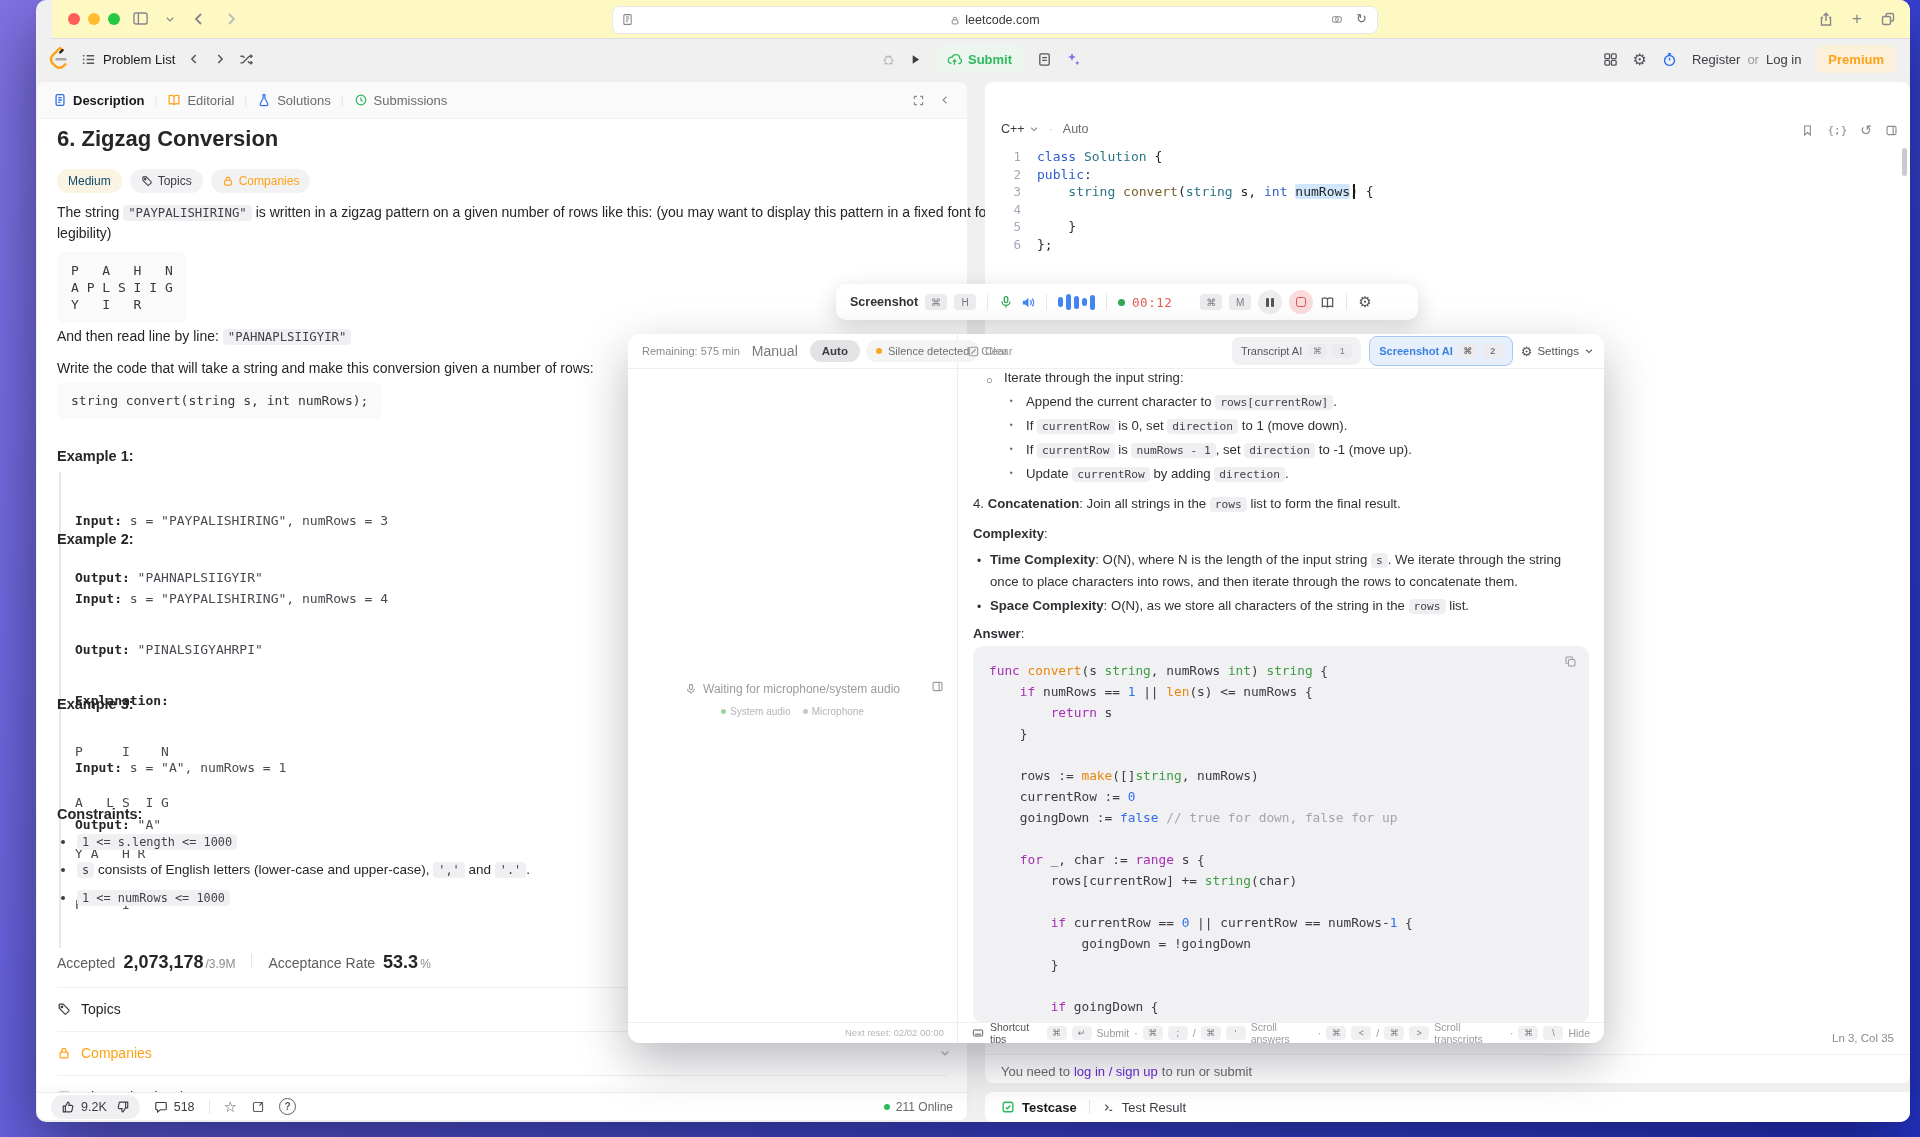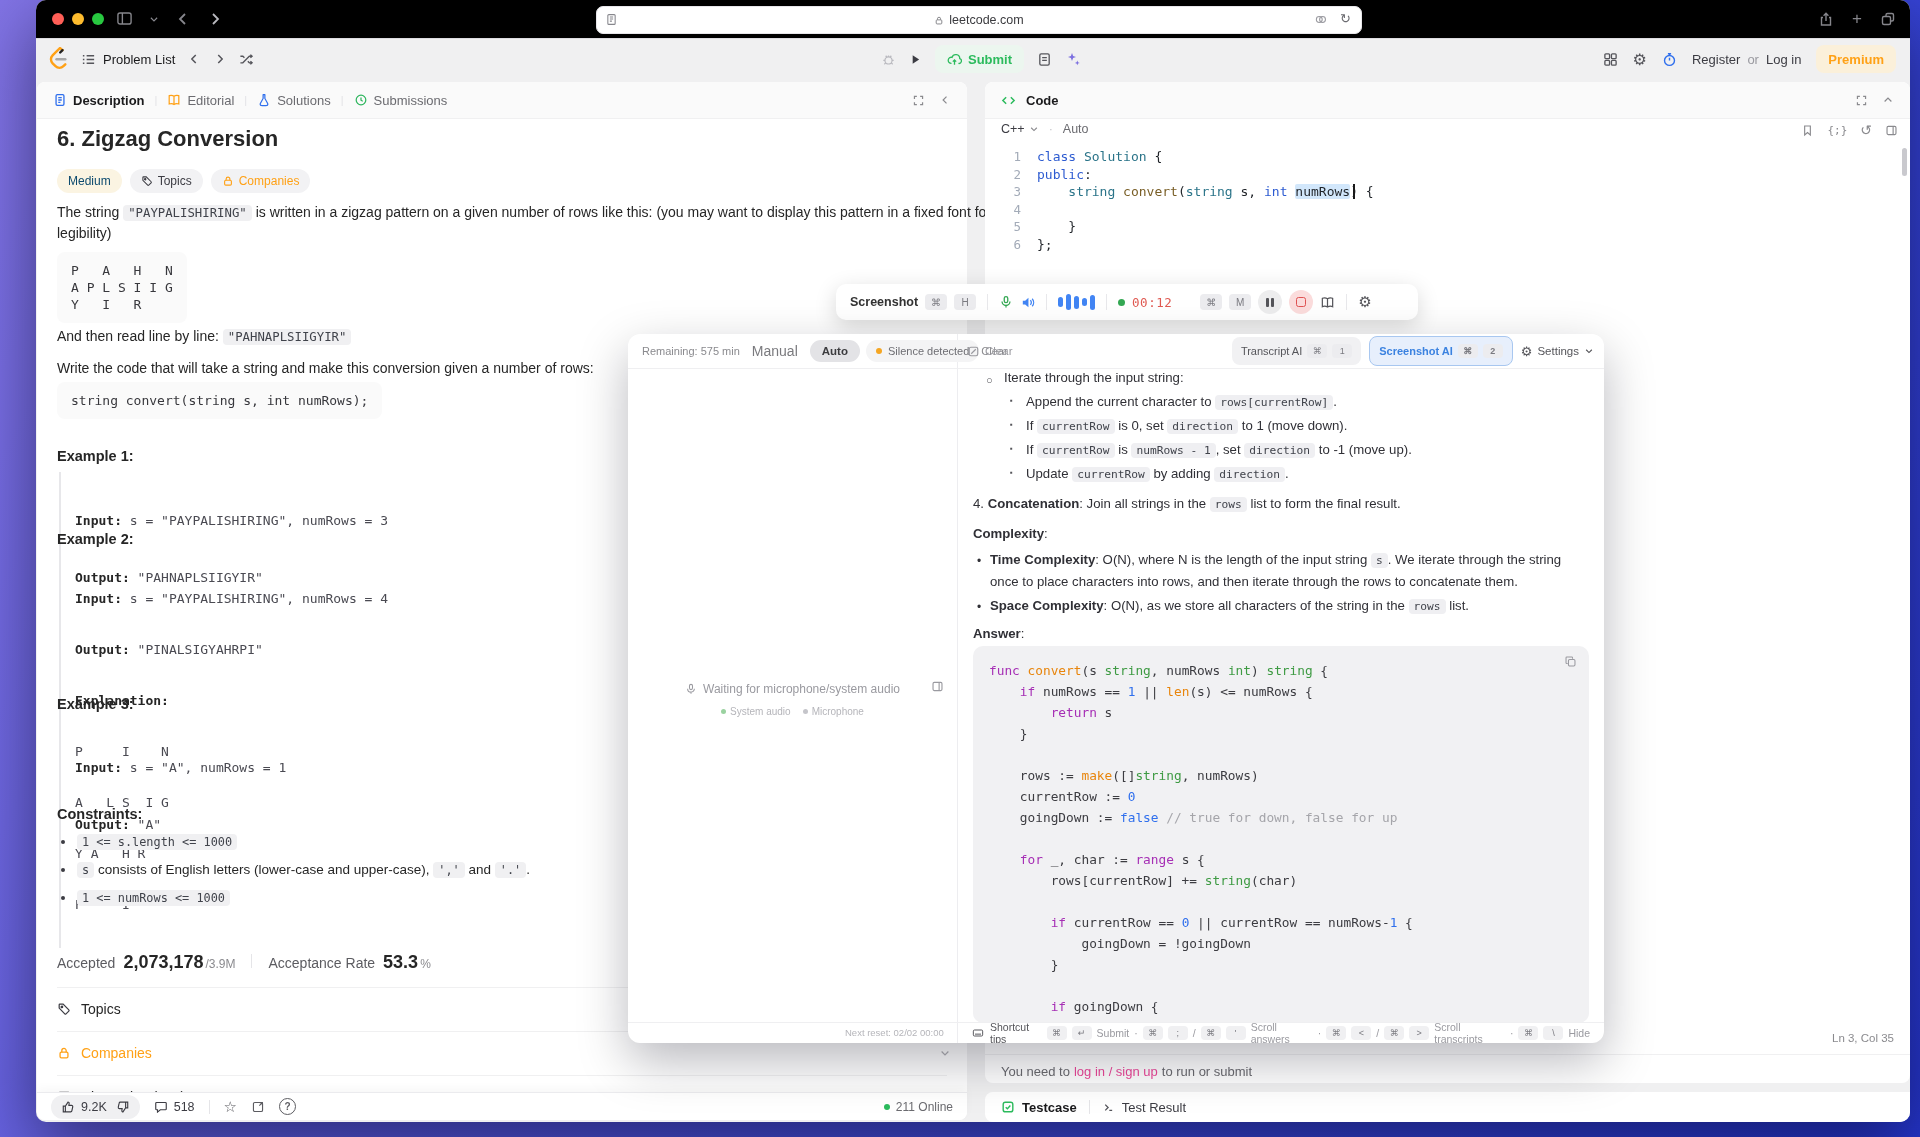--- a/index.html
+++ b/index.html
@@ -6,21 +6,21 @@
   .stage{position:relative;width:1920px;height:1137px;overflow:hidden;
     background:linear-gradient(118deg,#8274e6 0%,#5a5ade 35%,#3a46d6 70%,#2636cf 100%);
     font-family:"Liberation Sans",sans-serif;-webkit-font-smoothing:antialiased;}
   .r{position:absolute;}
   .fx{display:flex;align-items:center;}
   .mono{font-family:"DejaVu Sans Mono",monospace;}
   svg{display:block;}
   
   .window{position:absolute;left:36px;top:0;width:1874px;height:1122px;border-radius:10px;
     background:#f0f0f1;box-shadow:0 25px 70px rgba(0,0,20,.5);overflow:hidden;}
-  .titlebar{position:absolute;left:0;top:0;right:0;height:38px;background:#000000;border-bottom:1px solid #dddce1;padding-left:37px;}
+  .titlebar{position:absolute;left:16px;top:0;right:0;height:38px;background:#fef9c3;border-bottom:1px solid #dddce1;padding-left:37px;}
   .light{width:12px;height:12px;border-radius:50%;}
   .tb-ic{color:#86868c;}
   .urlbar{position:absolute;left:560px;top:6px;width:764px;height:26px;background:#fff;border:1px solid #e7e6ea;
     border-radius:7px;display:flex;align-items:center;justify-content:center;gap:5px;color:#3a3a3e;font-size:12.5px;}
   
   .navbar{position:absolute;left:0;top:38px;right:0;height:42px;}
   .nav-label{font-size:13px;color:#1a1a1c;font-weight:500;}
   .pill{border-radius:8px;height:28px;display:flex;align-items:center;gap:6px;padding:0 12px;font-size:13px;font-weight:600;}
   .submit-pill{background:#ecf6ef;color:#2cbb5d;}
   .premium-pill{background:#fbf0da;color:#ffa116;}
@@ -474,40 +474,20 @@
           </span>
         <span class="qmark">?</span>
         <span class="fx" style="margin-left:auto;gap:6px;">
           <span style="width:6px;height:6px;border-radius:50%;background:#2cbb5d"></span>
           <span style="font-size:12px;color:#6b6b70">211 Online</span>
         </span>
       </div>
     </div>
 
     <div class="panel cpp" style="left:949px;top:82px;width:925px;height:1001px;">
-      <div class="phead">
-        <span style="color:#2cbb5d">
-            <svg width="15" height="15" viewBox="0 0 16 16" fill="none" stroke="currentColor" stroke-width="1.6">
-              <path d="M5.5 4.5L2 8l3.5 3.5M10.5 4.5L14 8l-3.5 3.5"></path>
-            </svg>
-          </span>
-        <span style="font-weight:600;color:#1a1a1c">Code</span>
-        <span class="phead-right">
-          <span>
-              <svg width="13" height="13" viewBox="0 0 16 16" fill="none" stroke="currentColor" stroke-width="1.5">
-                <path d="M3 6V3h3M13 6V3h-3M3 10v3h3M13 10v3h-3"></path>
-              </svg>
-            </span>
-          <span>
-              <svg width="12" height="12" viewBox="0 0 16 16" fill="none" stroke="currentColor" stroke-width="1.6">
-                <path d="M3.5 10L8 5.5l4.5 4.5"></path>
-              </svg>
-            </span>
-        </span>
-      </div>
       <div class="fx r" style="left:16px;top:40px;gap:6px;font-size:12.5px;color:#3c3c43;">
         <span class="fx" style="gap:4px">
           <span>C++</span>
           <span style="color:#8a8a8e">
               <svg width="10" height="10" viewBox="0 0 16 16" fill="none" stroke="currentColor" stroke-width="1.8">
                 <path d="M3.5 6l4.5 4.5L12.5 6"></path>
               </svg>
             </span>
         </span>
         <span style="color:#c5c5ca;margin:0 4px">·</span>
@@ -541,21 +521,21 @@
       <div class="cline" style="top:118.5px;"></div>
       <div class="cline" style="top:136px;"><span class="sg-t">    }</span></div>
       <div class="cline" style="top:153.5px;"><span class="sg-t">};</span></div>
       <div class="caret" style="left:368px;top:102px;"></div>
       <div class="thumb" style="right:3px;top:66px;height:28px;"></div>
 
       <div class="r" style="right:16px;top:950px;font-size:11.5px;color:#8a8a8e">Ln 3, Col 35</div>
       <div class="r" style="left:0;right:0;top:972px;height:1px;background:#f0f0f1"></div>
       <div class="fx r" style="left:16px;top:978px;height:23px;font-size:13px;color:#6b6b70;gap:4px;">
         <span>You need to</span>
-        <span style="color:#ec4899">log in / sign up</span>
+        <span style="color:#6d28d9">log in / sign up</span>
         <span>to run or submit</span>
       </div>
     </div>
 
     <div class="panel fx" style="left:949px;top:1092px;width:925px;height:30px;padding:0 16px;gap:12px;border-radius:8px;">
       <span class="fx" style="gap:7px">
         <span style="color:#2cbb5d">
             <svg width="14" height="14" viewBox="0 0 16 16" fill="none" stroke="currentColor" stroke-width="1.6">
               <rect x="2.5" y="2.5" width="11" height="11" rx="2.5"></rect>
               <path d="M5.4 8.2l1.9 1.9 3.4-3.8"></path>

